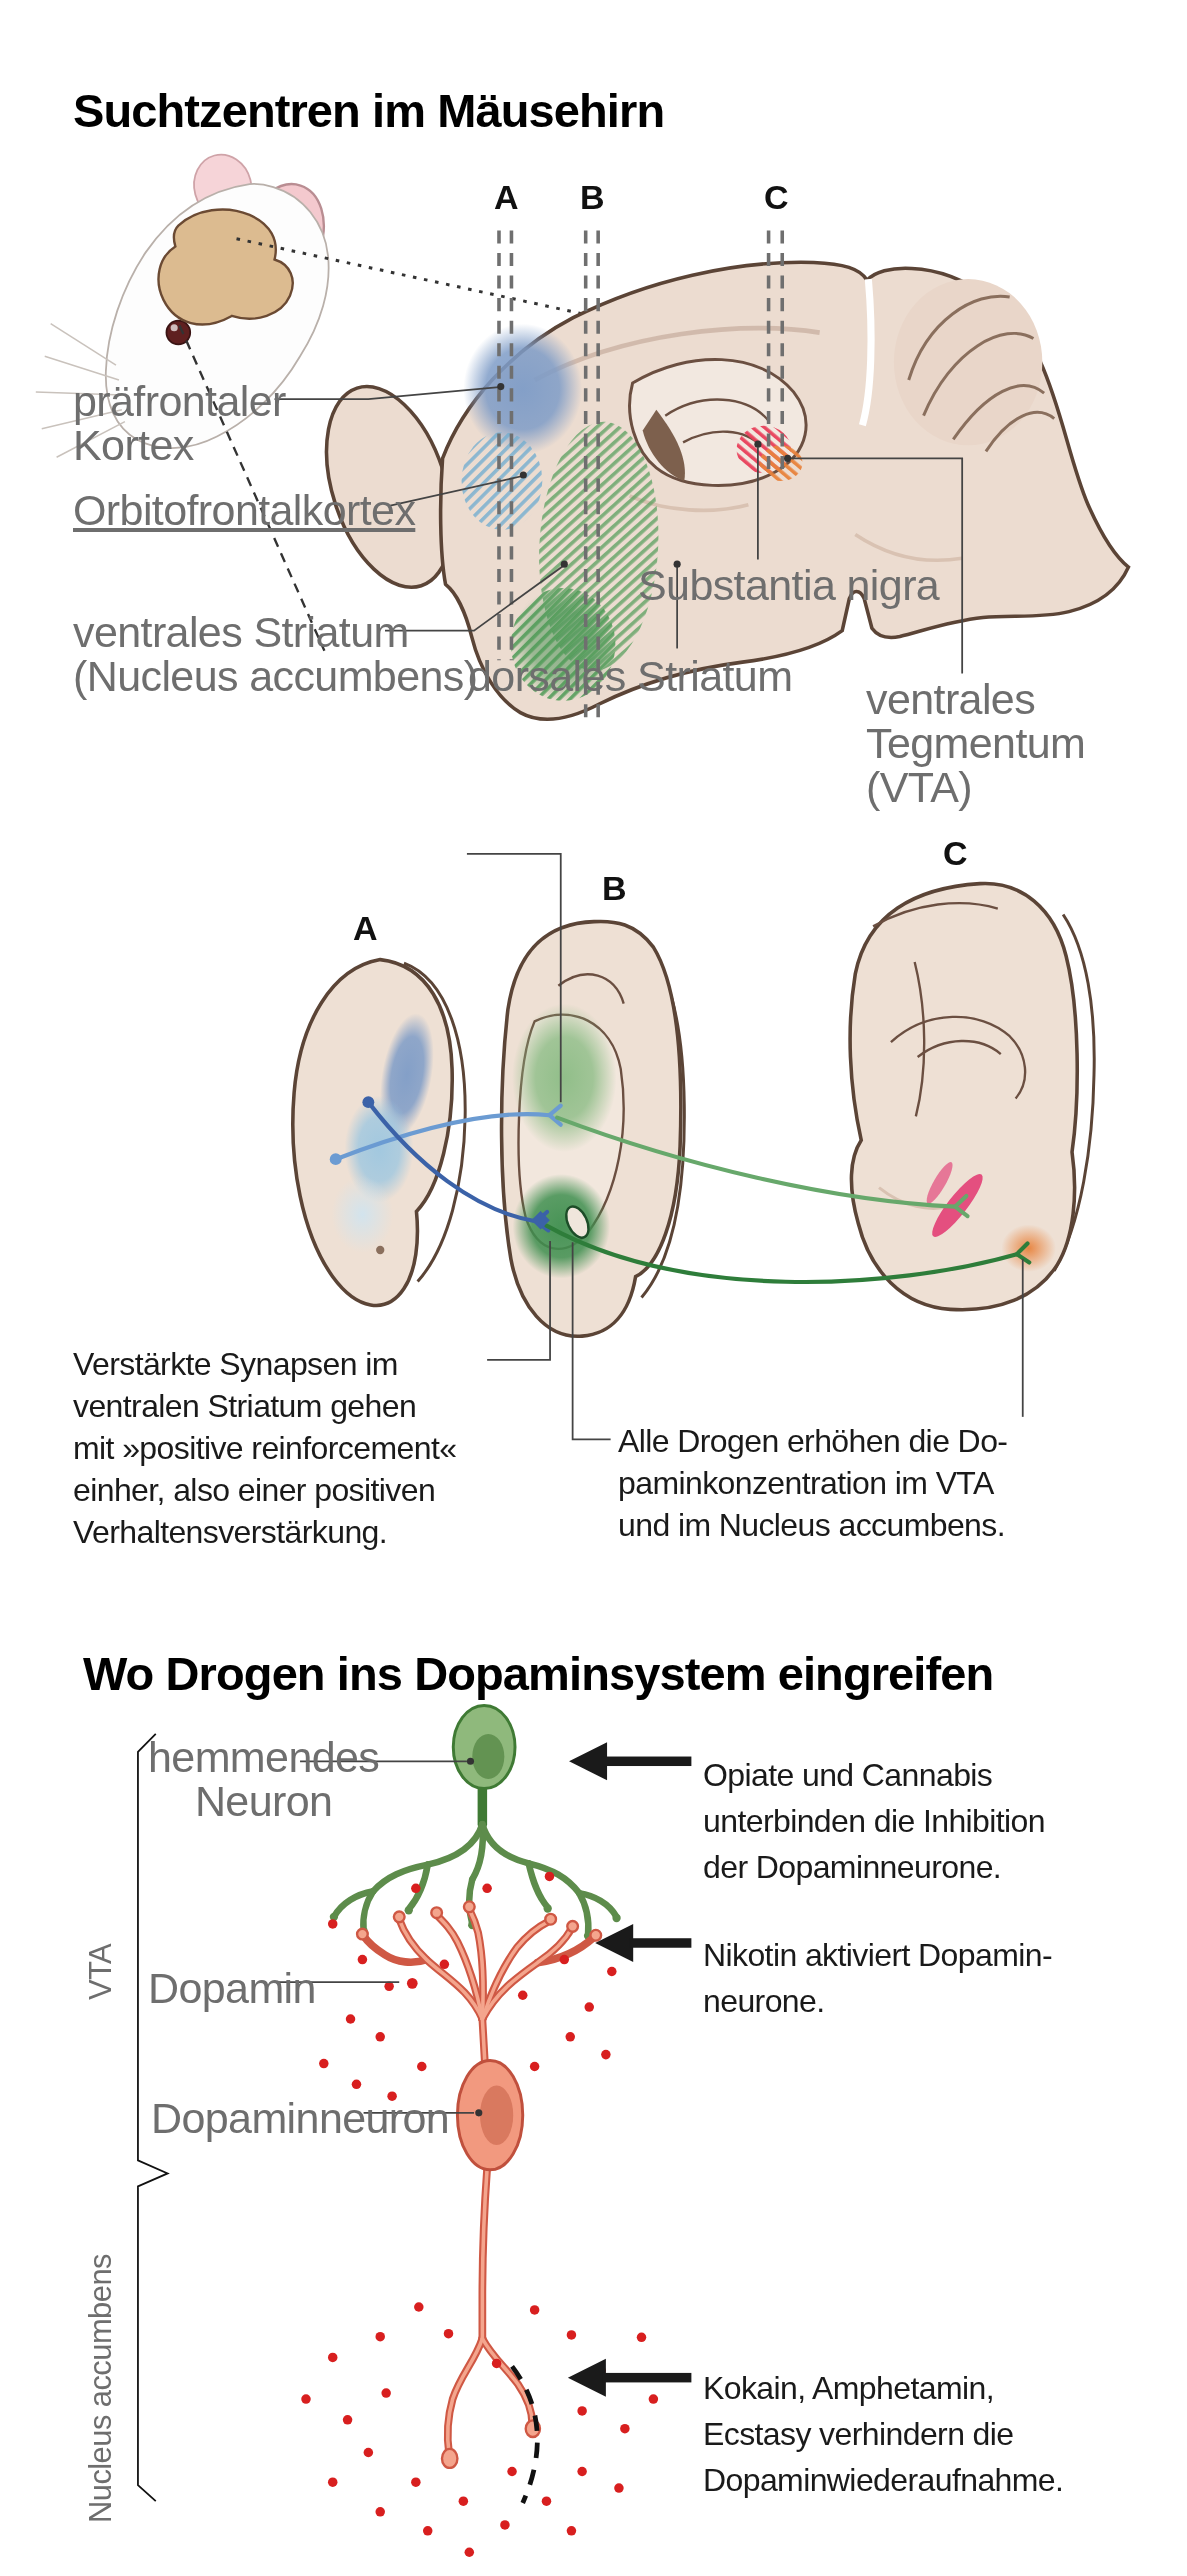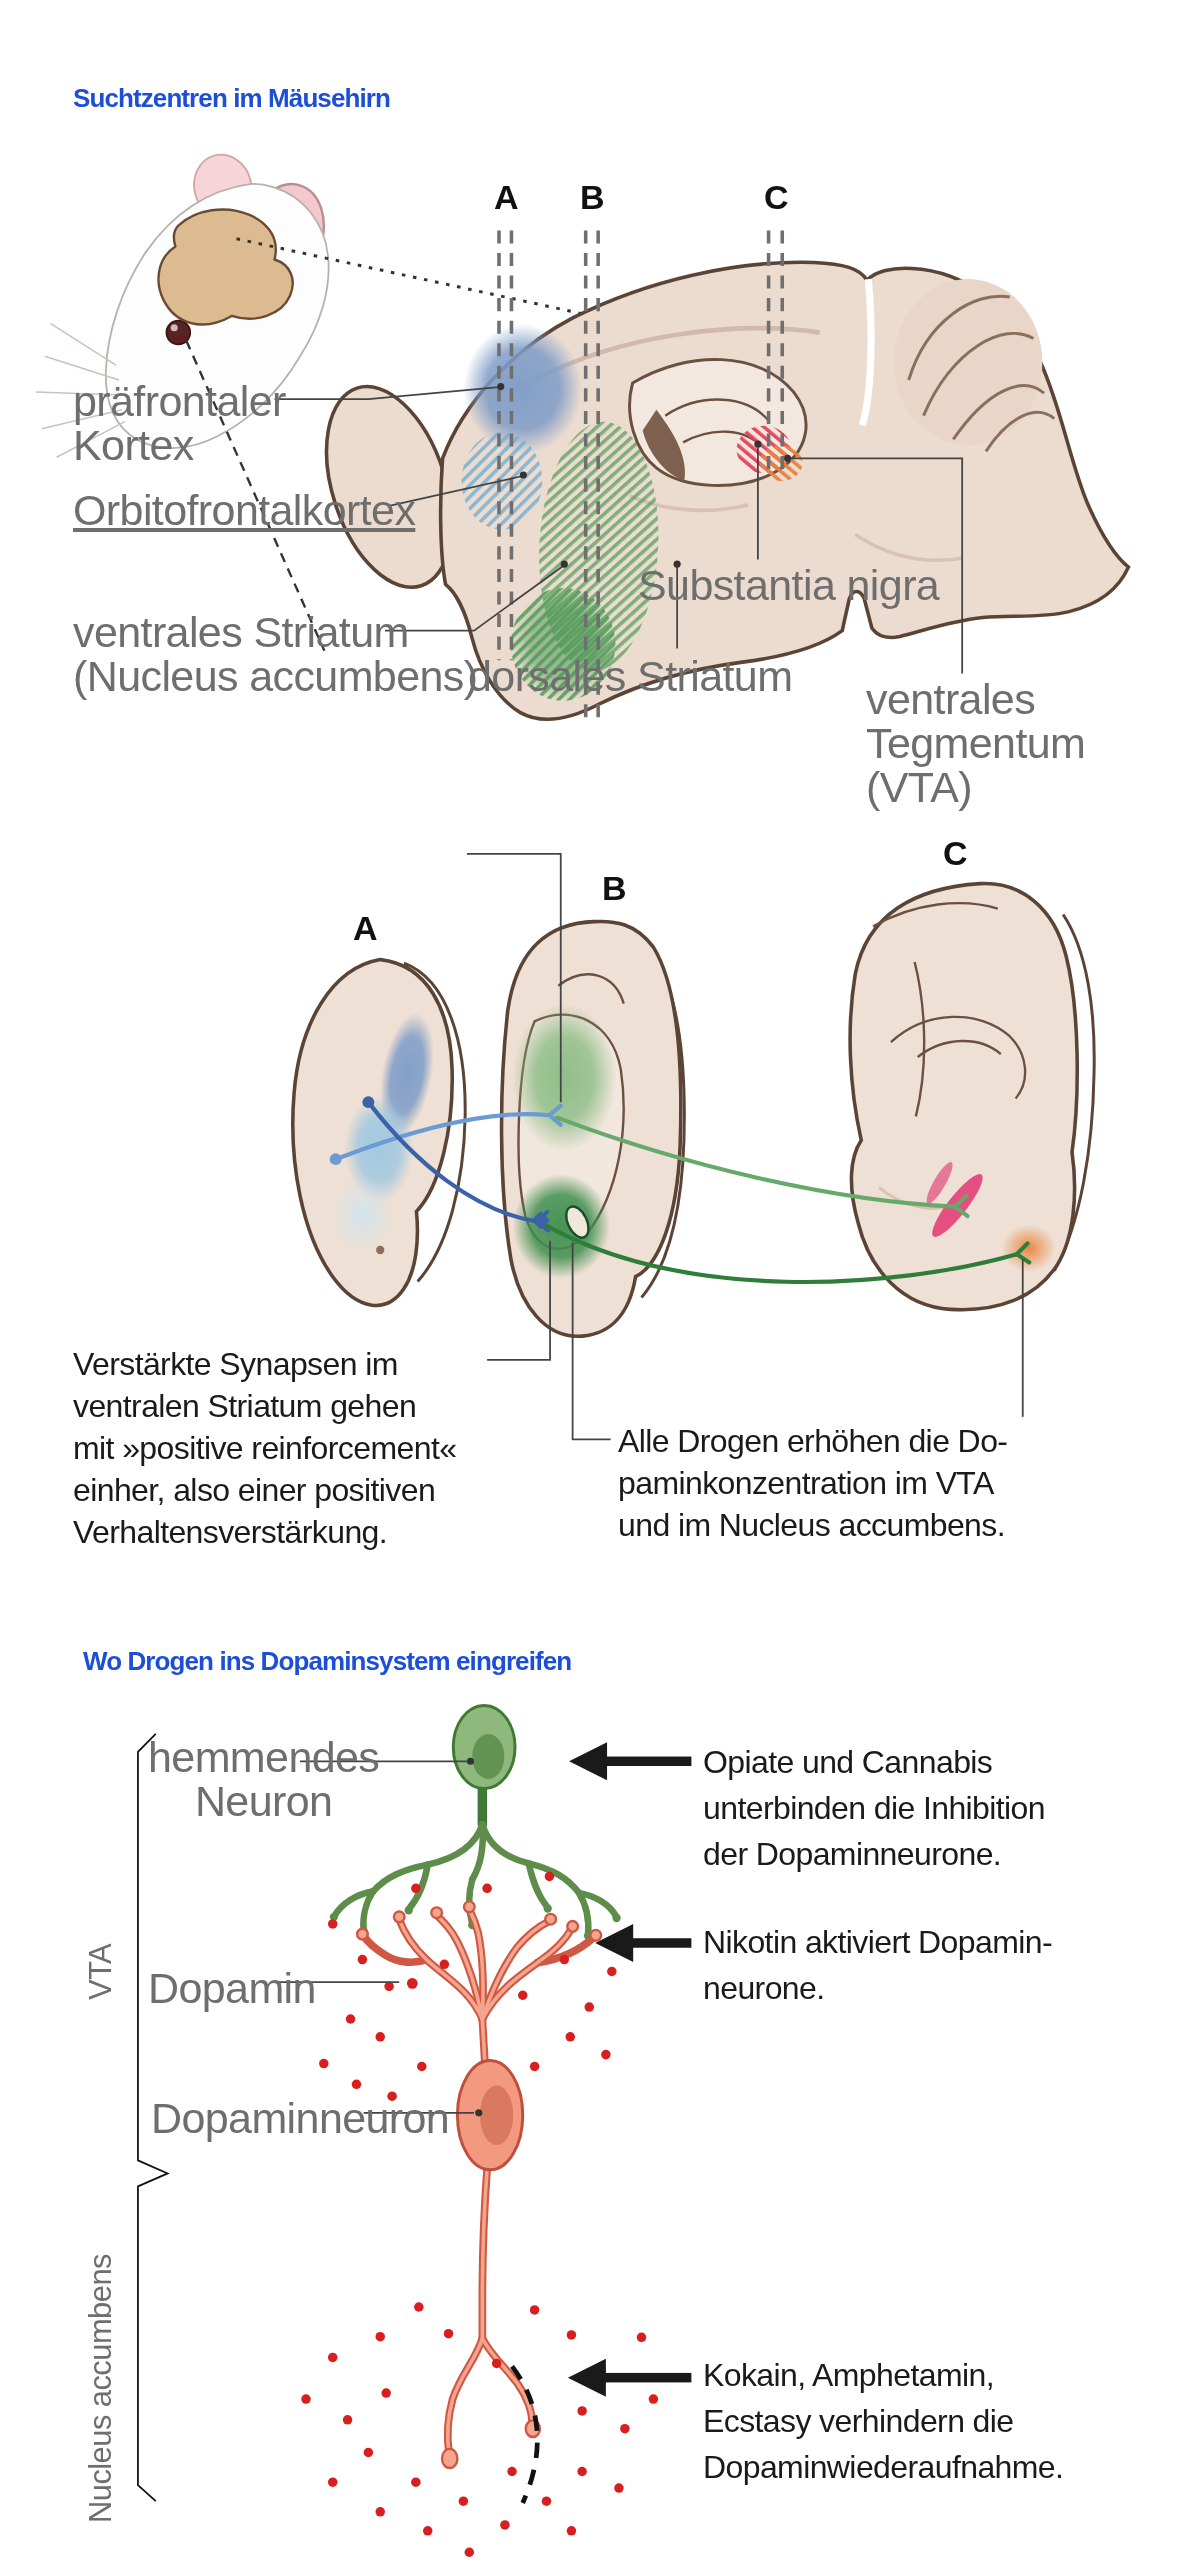--- a/index.html
+++ b/index.html
@@ -1,24 +1,24 @@
 <!DOCTYPE html>
 <html style="font-size:9.5px"><head>
 <meta charset="utf-8">
 <style>
   html,body{margin:0;padding:0;background:#ffffff;}
   #canvas{position:relative;width:1188px;height:2576px;background:#ffffff;overflow:hidden;
           font-family:"Liberation Sans",sans-serif;}
   #art{position:absolute;left:0;top:0;}
   .txt{position:absolute;white-space:pre-line;letter-spacing:-0.6px;}
-  .h1{font-size:26px;font-weight:bold;color:#1d4ed8;letter-spacing:-0.9px;}
+  .h1{font-size:47px;font-weight:bold;color:#000000;letter-spacing:-0.9px;}
   .glabel{font-size:43px;color:#6e6e6e;line-height:44px;}
   .blabel{font-size:32px;color:#1a1a1a;line-height:42px;}
   .seclabel{font-size:34px;font-weight:bold;color:#111;}
-  .cap{font-size:32px;color:#1a1a1a;line-height:46px;}
+  .cap{font-size:32px;color:#1a1a1a;line-height:46px;margin-top:13px;}
   .vlabel{position:absolute;font-size:31px;color:#6e6e6e;white-space:nowrap;
           transform:rotate(-90deg);transform-origin:0 0;letter-spacing:-0.6px;}
 </style>
 </head>
 <body>
 
 <div id="canvas">
 
 <svg id="art" width="1188" height="2576" viewBox="0 0 2000 4338">
   <defs>

